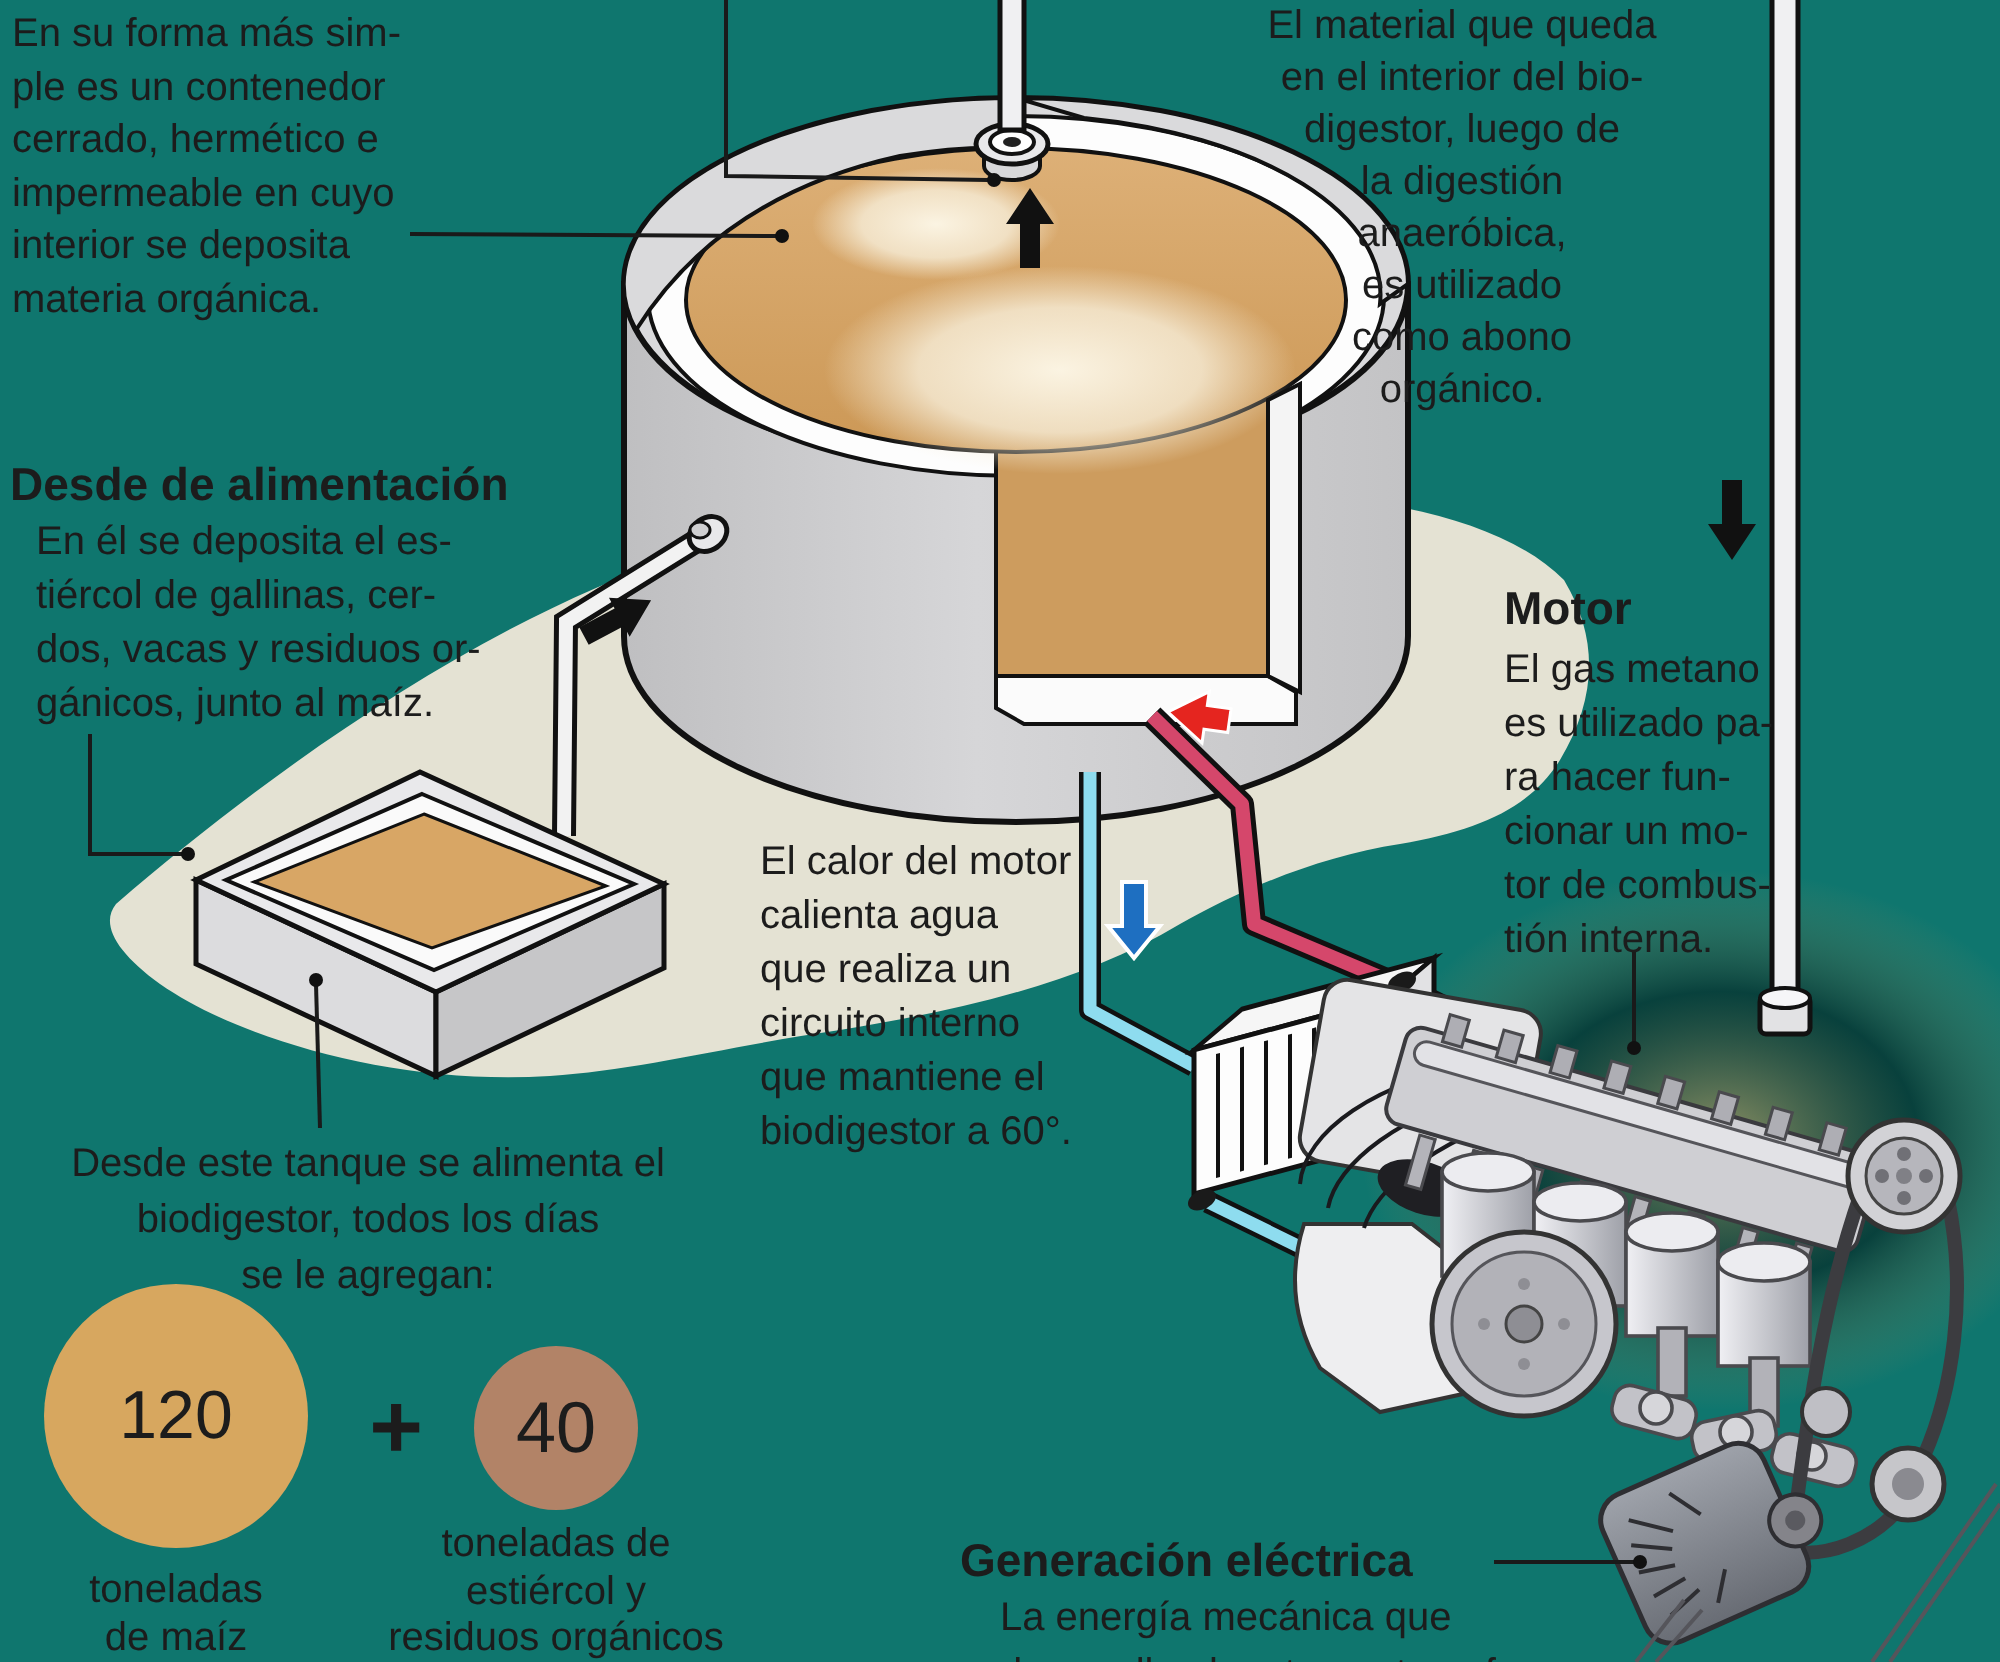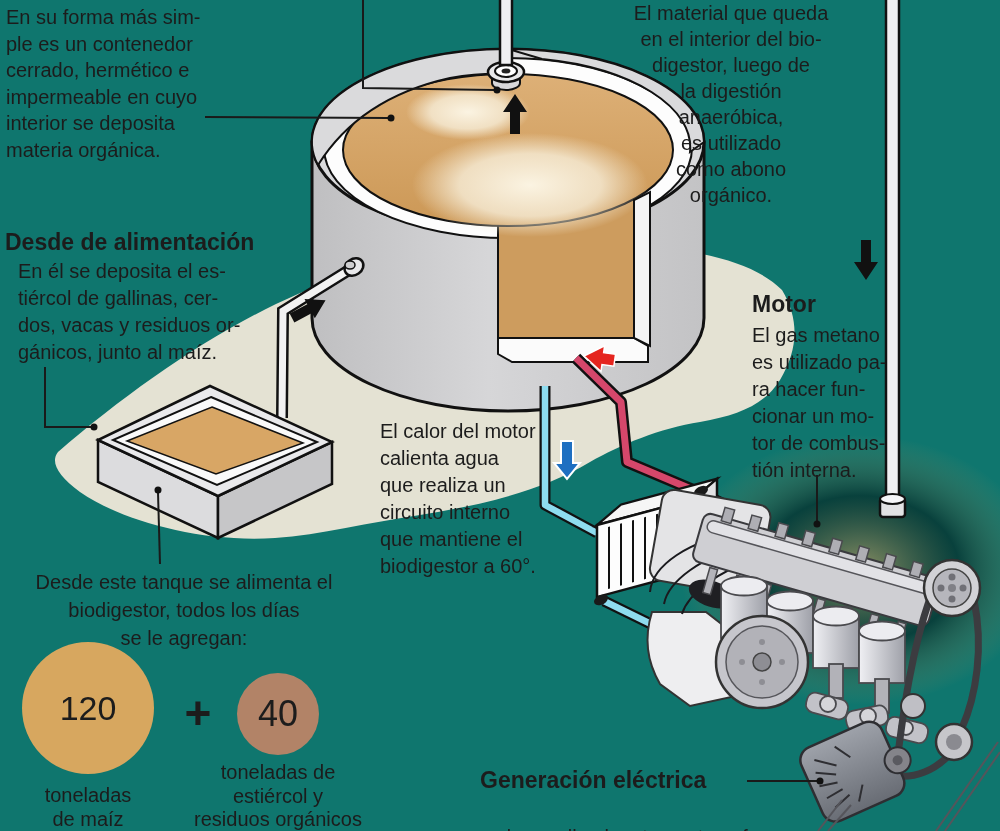--- a/index.html
+++ b/index.html
@@ -337,15 +337,16 @@
     <span>40</span>
   </div>
 
   <div class="caption" style="left:18px;top:784px;width:140px;">toneladas
 de maíz</div>
   <div class="caption" style="left:186px;top:761px;width:184px;">toneladas de
 estiércol y
 residuos orgánicos</div>
 
   <div class="head" style="left:480px;top:768px;">Generación eléctrica</div>
+  <div class="t" style="left:500px;top:796px;width:280px;">La energía mecánica que</div>
   <div class="t" style="left:500px;top:824px;width:320px;">desarrolla el motor se transfor-</div>
 
 </div>
 
 </body></html>

